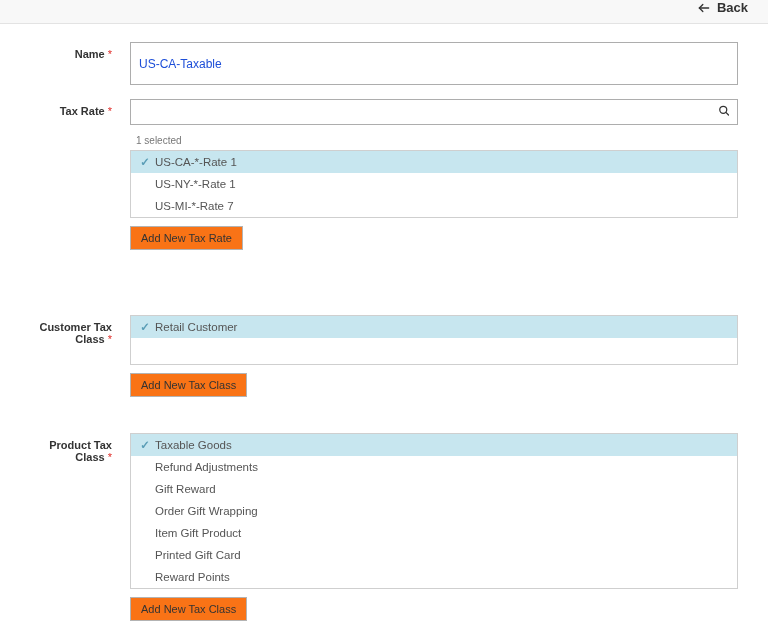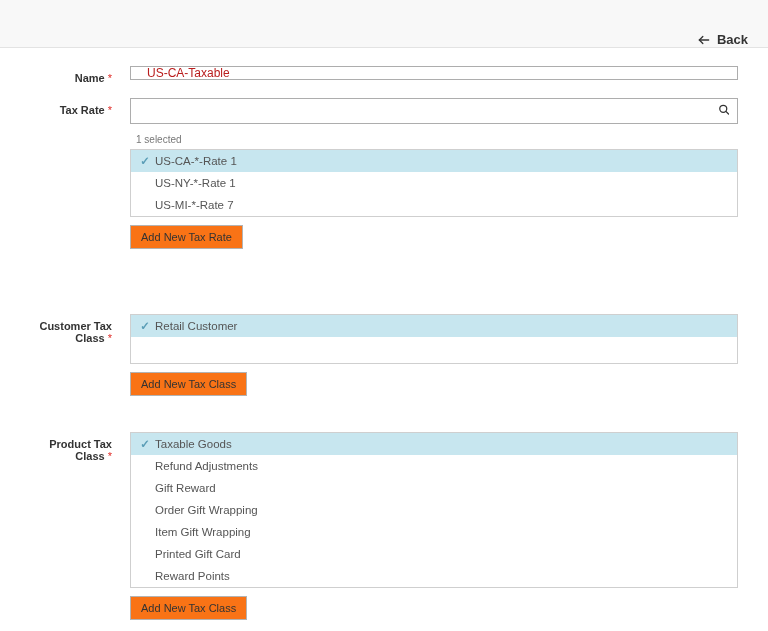--- a/index.html
+++ b/index.html
@@ -6,24 +6,24 @@
   body {
     font-family: -apple-system, BlinkMacSystemFont, "Segoe UI", Helvetica, Arial, sans-serif;
     font-size: 12px;
     color: #333;
     background: #fff;
     width: 768px;
   }
   .top-bar {
     background: #f8f8f8;
     border-bottom: 1px solid #e3e3e3;
-    height: 48px;
+    height: 24px;
     display: flex;
     justify-content: flex-end;
-    align-items: flex-end;
+    align-items: flex-start;
     padding: 0 20px;
   }
   .back-btn {
     display: inline-flex;
     align-items: center;
     cursor: pointer;
     color: #333;
     font-weight: 600;
     font-size: 13px;
   }
@@ -49,24 +49,24 @@
     color: #e02b27;
     margin-left: 3px;
     font-weight: normal;
   }
   .field-col {
     flex: 1;
   }
   .input-text {
     width: 100%;
     border: 1px solid #adadad;
-    height: 14px;
-    padding: 0 16px;
+    height: 43px;
+    padding: 0 8px;
     font-size: 12px;
-    color: #b91c1c;
+    color: #1d4ed8;
   }
   .search-wrap {
     position: relative;
   }
   .search-input {
     width: 100%;
     border: 1px solid #adadad;
     height: 26px;
     padding: 0 28px 0 8px;
     font-size: 12px;
@@ -213,21 +213,21 @@
           <div class="option-item">
             <span class="check">✓</span>
             <span>Gift Reward</span>
           </div>
           <div class="option-item">
             <span class="check">✓</span>
             <span>Order Gift Wrapping</span>
           </div>
           <div class="option-item">
             <span class="check">✓</span>
-            <span>Item Gift Wrapping</span>
+            <span>Item Gift Product</span>
           </div>
           <div class="option-item">
             <span class="check">✓</span>
             <span>Printed Gift Card</span>
           </div>
           <div class="option-item">
             <span class="check">✓</span>
             <span>Reward Points</span>
           </div>
         </div>

